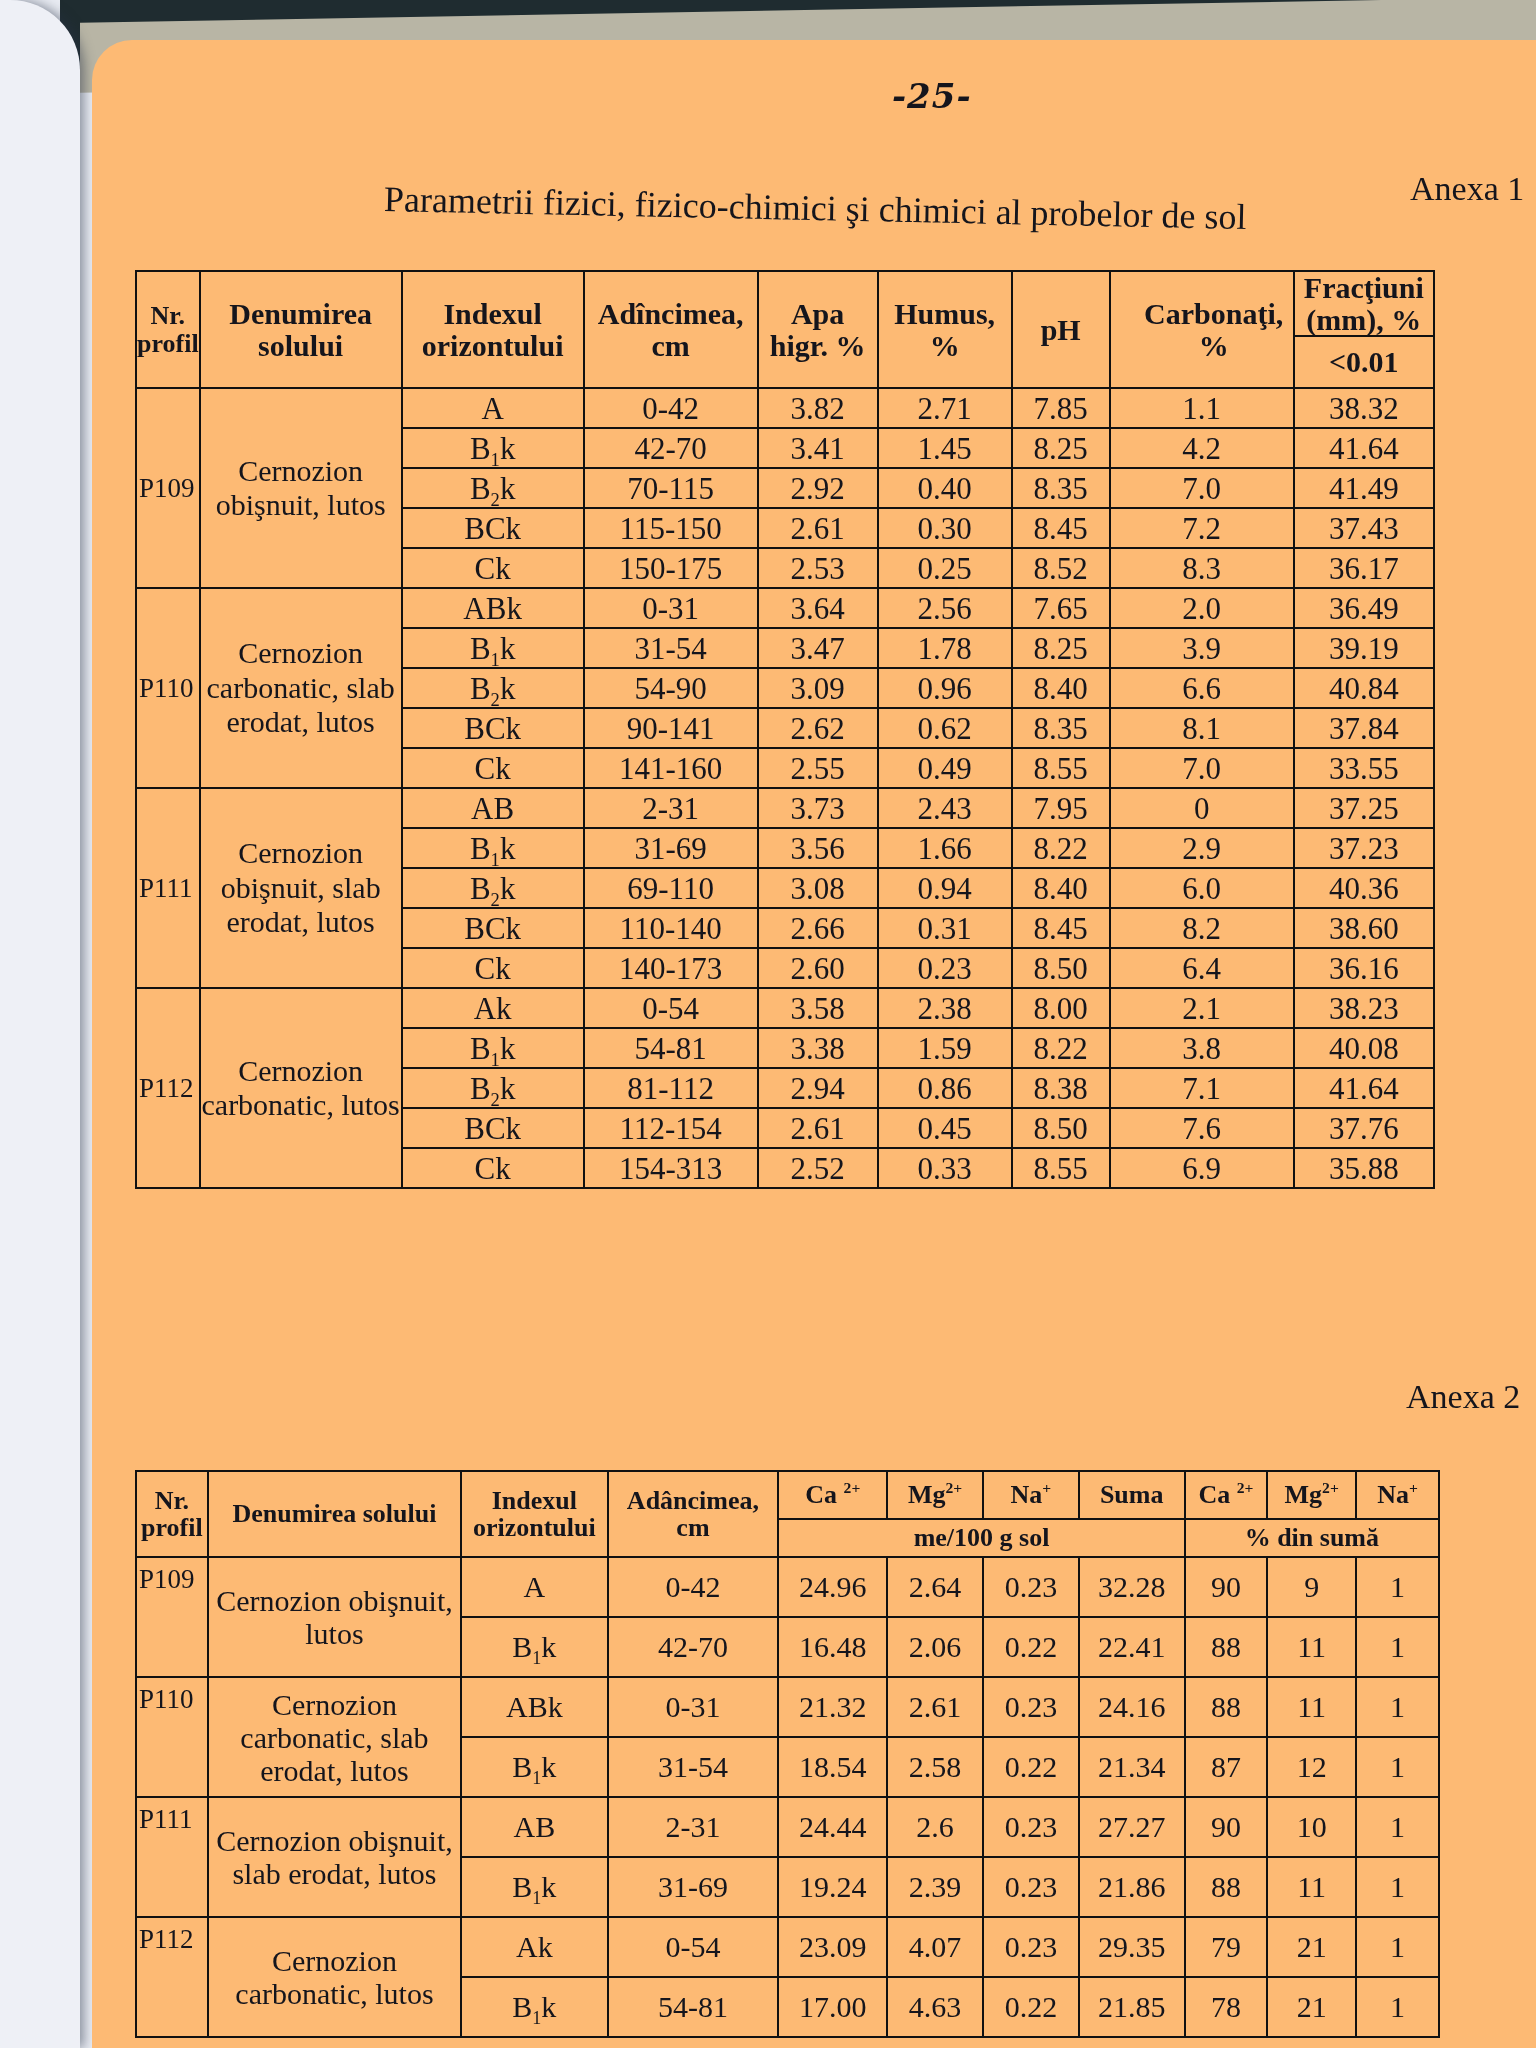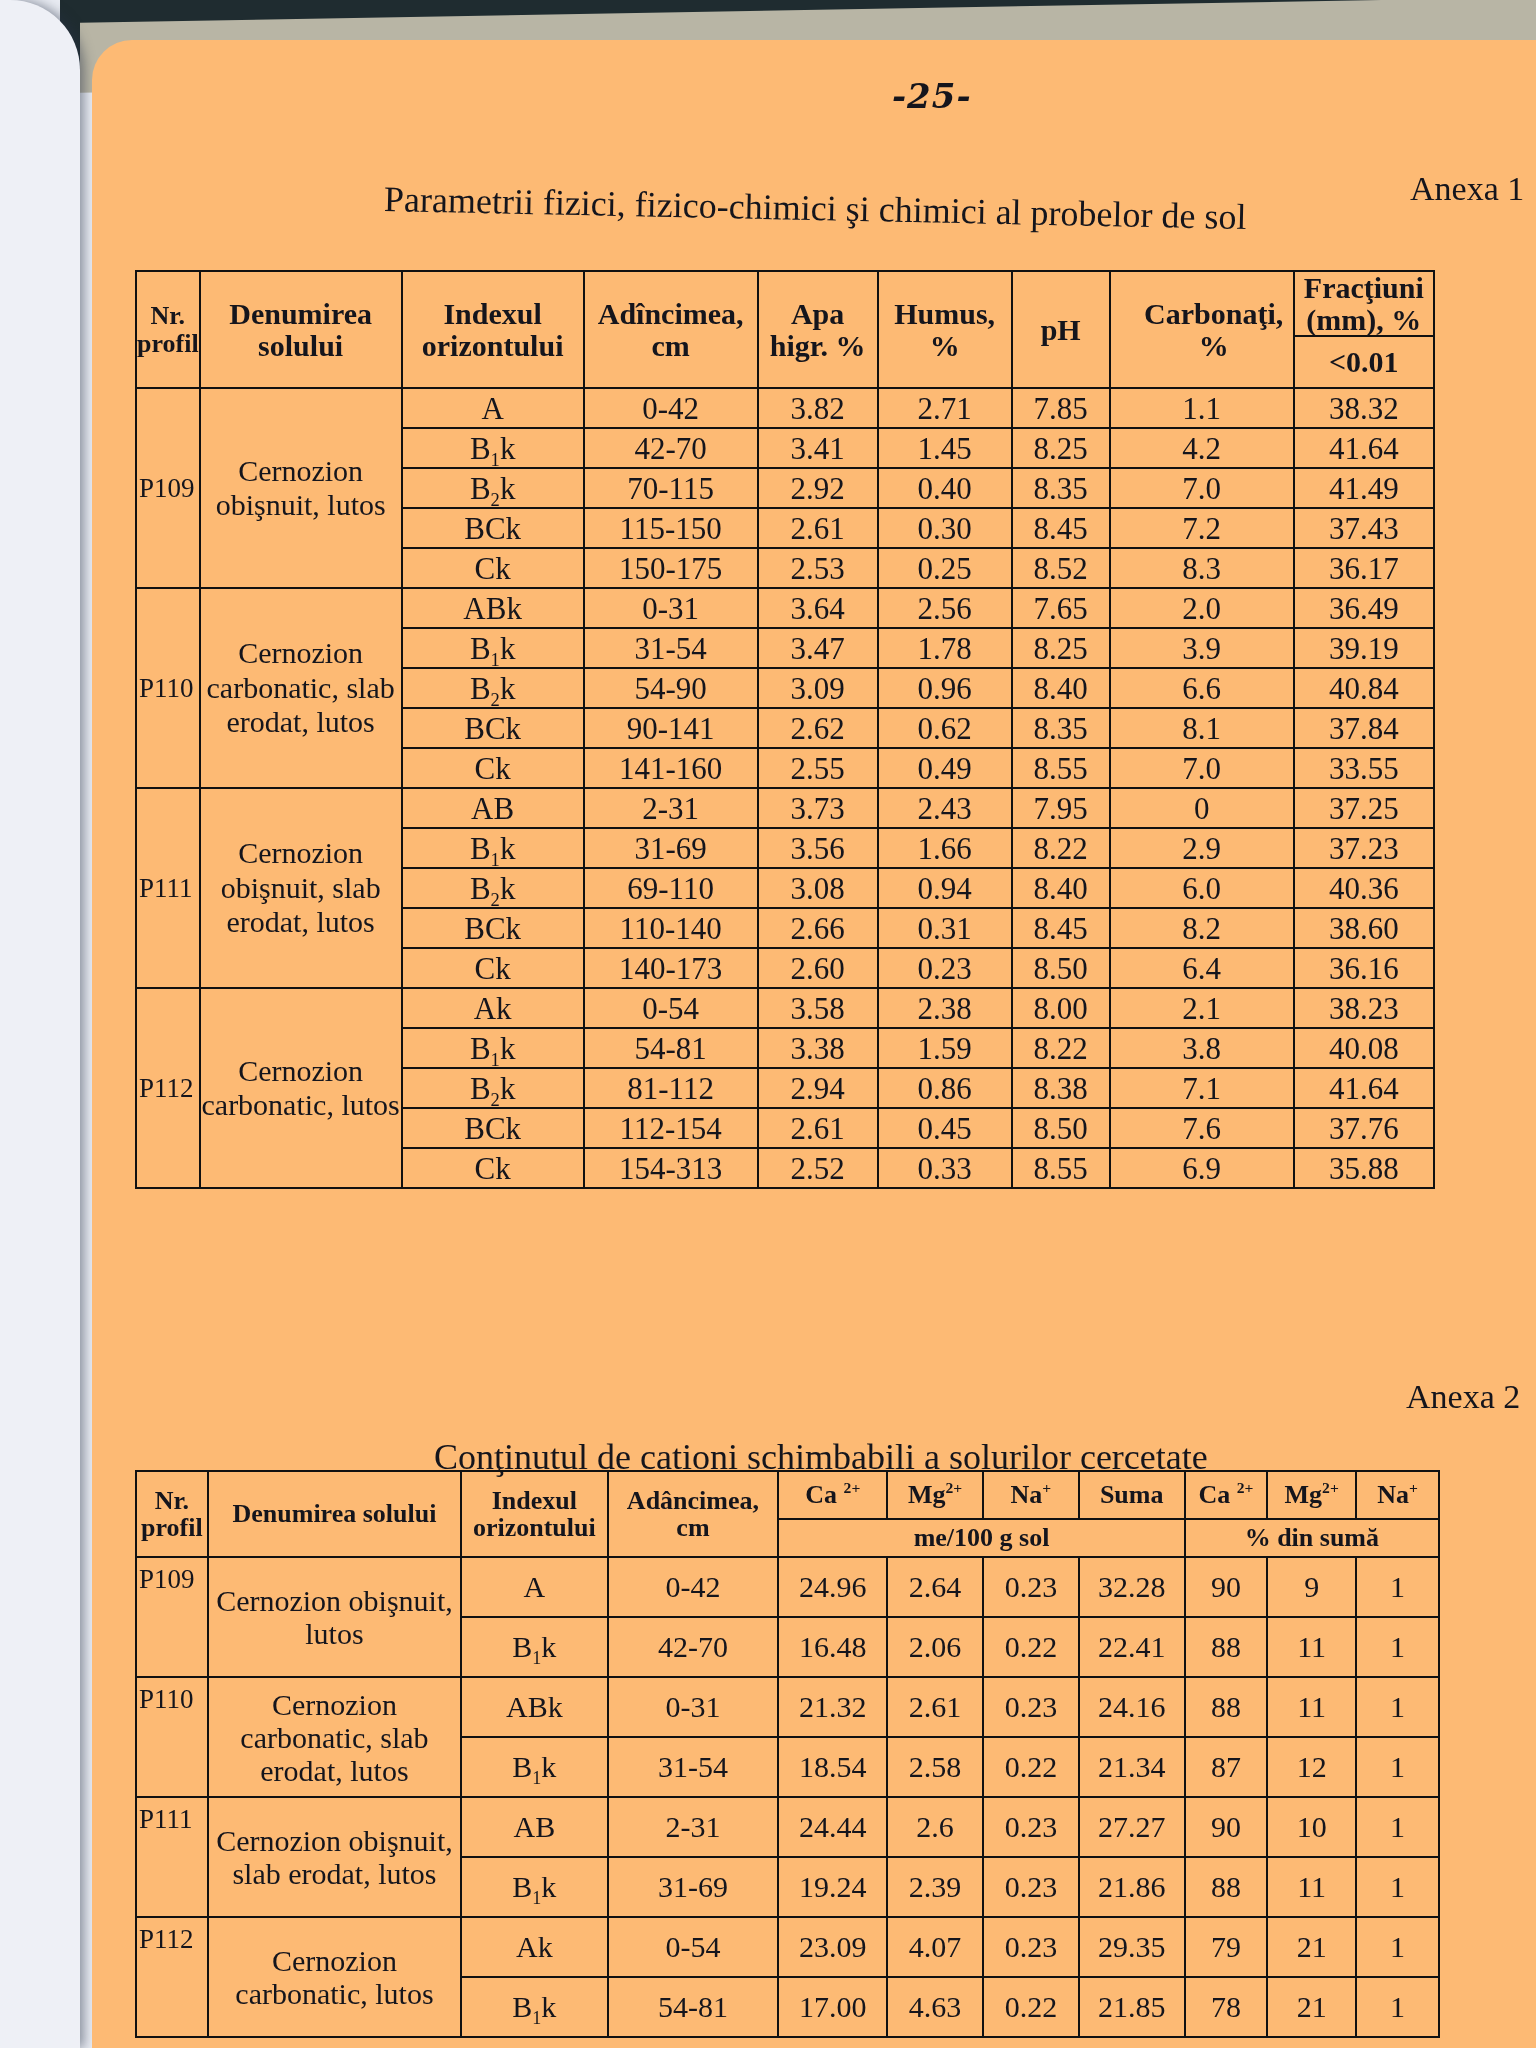--- a/index.html
+++ b/index.html
@@ -57,21 +57,20 @@
 <div class="bg-edge"></div>
 <div class="left-page"></div>
 
 <div class="page">
   <div class="page-number">-25-</div>
 
   <div class="anexa anexa1">Anexa 1</div>
   <div class="title title1">Parametrii  fizici, fizico-chimici şi chimici al probelor de sol</div>
 
   <div class="anexa anexa2">Anexa 2</div>
-  <div class="title title2">Conţinutul de cationi schimbabili a solurilor cercetate</div>
 </div>
 
 <table id="t1">
   <thead>
     <tr>
       <th class="c-nr" rowspan="2">Nr. profil</th>
       <th class="c-den" rowspan="2">Denumirea solului</th>
       <th class="c-idx" rowspan="2">Indexul orizontului</th>
       <th class="c-adan" rowspan="2">Adîncimea, cm</th>
       <th class="c-apa" rowspan="2">Apa higr. %</th>

